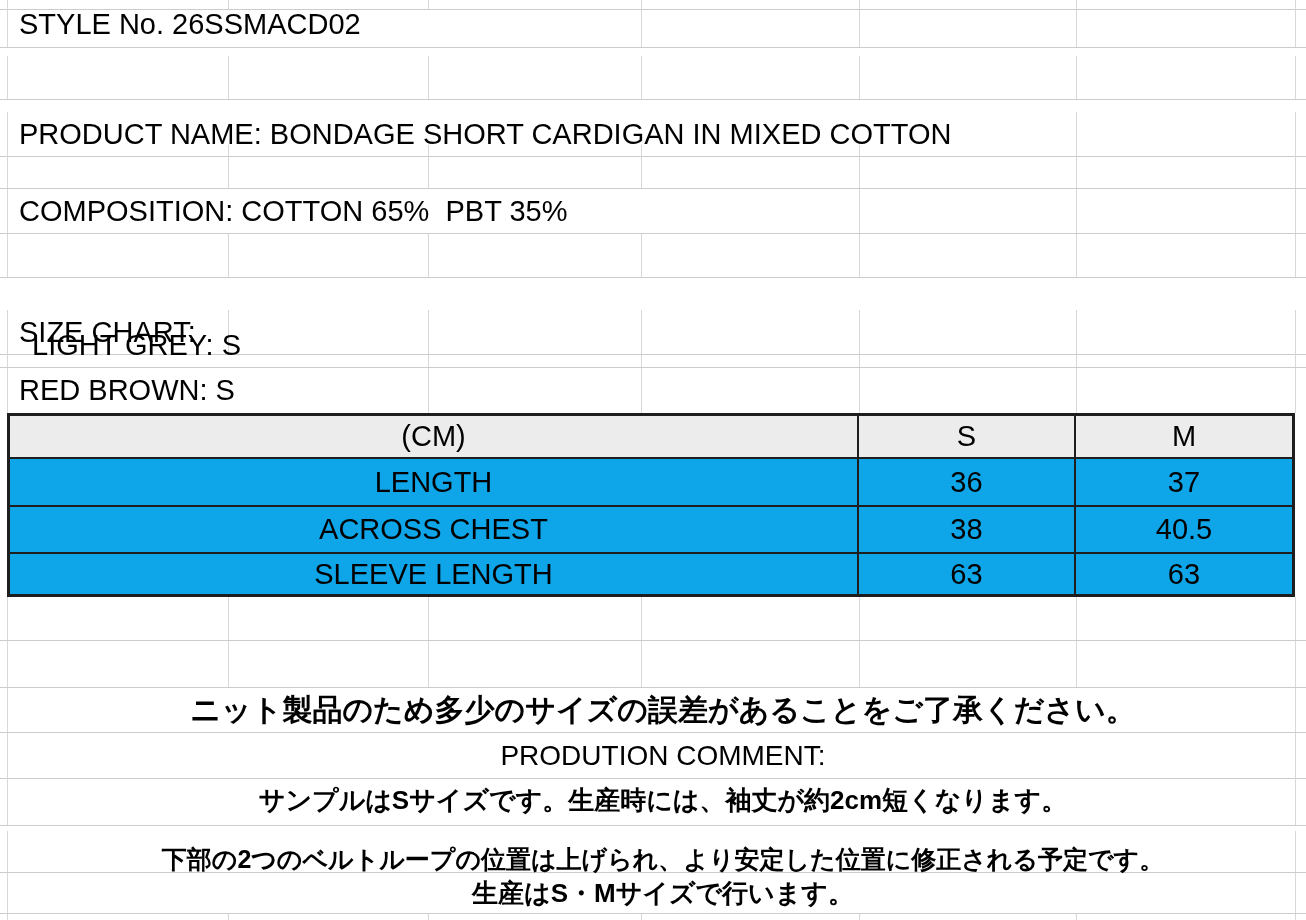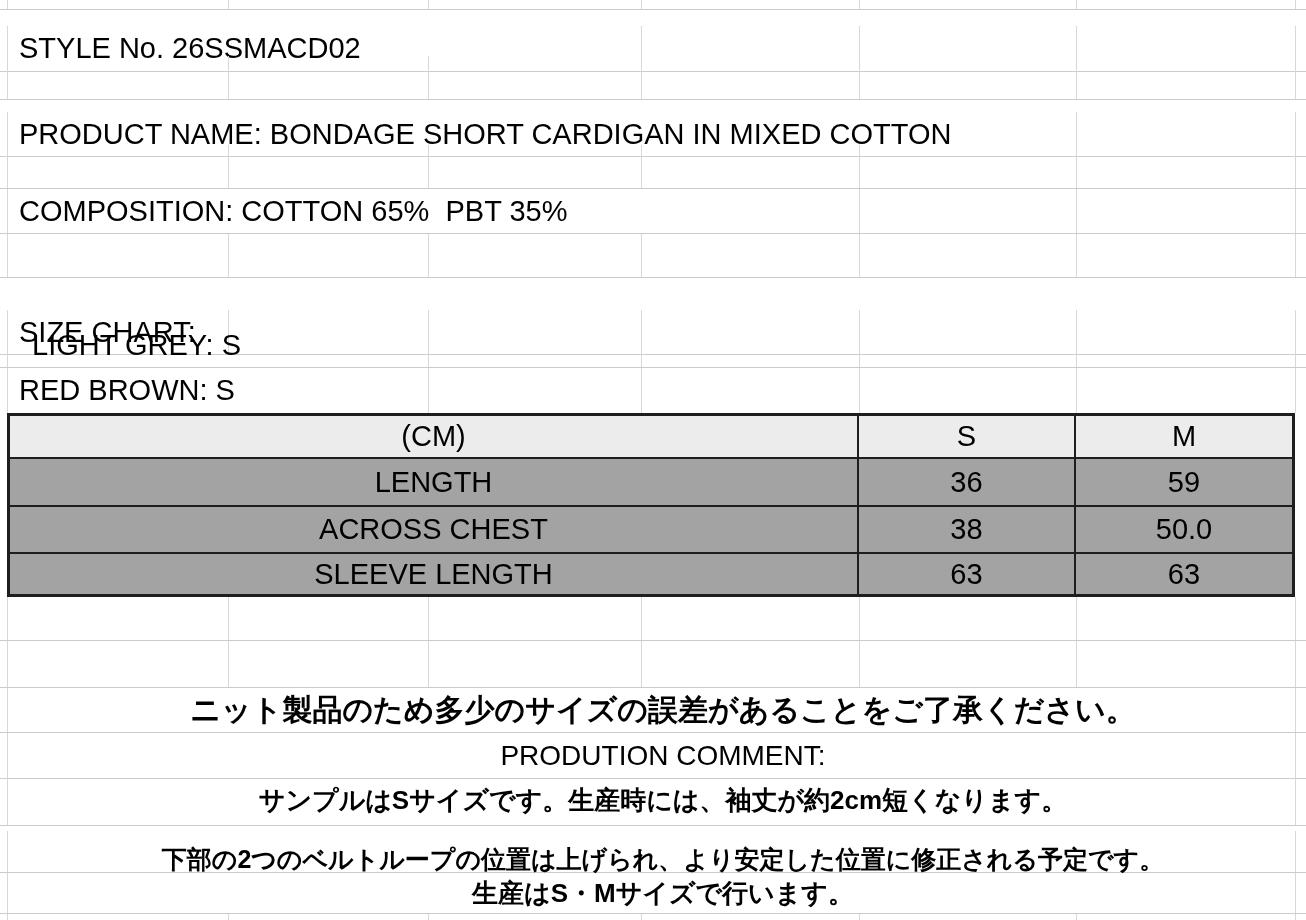--- a/index.html
+++ b/index.html
@@ -49,39 +49,39 @@
   }
   .v-edge{
     background-image:linear-gradient(var(--grid-line),var(--grid-line)),linear-gradient(var(--grid-line),var(--grid-line));
     background-position:7px 0,1295px 0;
   }
   
   .size-table{
     position:absolute;left:7px;top:413px;width:1288px;height:184px;
     box-sizing:border-box;border:3px solid var(--table-border);
     display:grid;grid-template-columns:849px 217px auto;grid-template-rows:43px 48px 47px auto;
-    background:#a3a3a3;
+    background:#0ea5e9;
   }
   .tcell{
     box-sizing:border-box;display:flex;align-items:center;justify-content:center;
     font-size:29px;border-right:2px solid var(--table-border);border-bottom:2px solid var(--table-border);
     white-space:pre;
   }
   .tcell.col-last{border-right:none;}
   .tcell.row-last{border-bottom:none;}
   .tcell.th{background:var(--header-bg);}
 </style>
 </head>
 <body>
 
 <div id="screen">
 
   <div class="band v-all" style="top:0;height:10px;"></div>
 
-  <div class="band v-641 left-label" style="top:26px;height:46px;">
+  <div class="band v-641 left-label" style="top:2px;height:46px;">
     <span class="txt">STYLE No. 26SSMACD02</span>
   </div>
 
   <div class="band v-all" style="top:56px;height:44px;"></div>
 
   <div class="band v-1076 left-label" style="top:100px;height:45px;margin-top:12px;">
     <span class="txt">PRODUCT NAME: BONDAGE SHORT CARDIGAN IN MIXED COTTON</span>
   </div>
 
   <div class="band v-all" style="top:145px;height:44px;"></div>
@@ -104,25 +104,25 @@
     <span class="txt">RED BROWN: S</span>
   </div>
 
   <div class="size-table">
     <div class="tcell th">(CM)</div>
     <div class="tcell th">S</div>
     <div class="tcell th col-last">M</div>
 
     <div class="tcell">LENGTH</div>
     <div class="tcell">36</div>
-    <div class="tcell col-last">59</div>
+    <div class="tcell col-last">37</div>
 
     <div class="tcell">ACROSS CHEST</div>
     <div class="tcell">38</div>
-    <div class="tcell col-last">50.0</div>
+    <div class="tcell col-last">40.5</div>
 
     <div class="tcell row-last">SLEEVE LENGTH</div>
     <div class="tcell row-last">63</div>
     <div class="tcell col-last row-last">63</div>
   </div>
 
   <div class="band v-all" style="top:597px;height:44px;"></div>
   <div class="band v-all" style="top:641px;height:47px;"></div>
 
   <div class="band v-edge center-label" style="top:688px;height:45px;">

